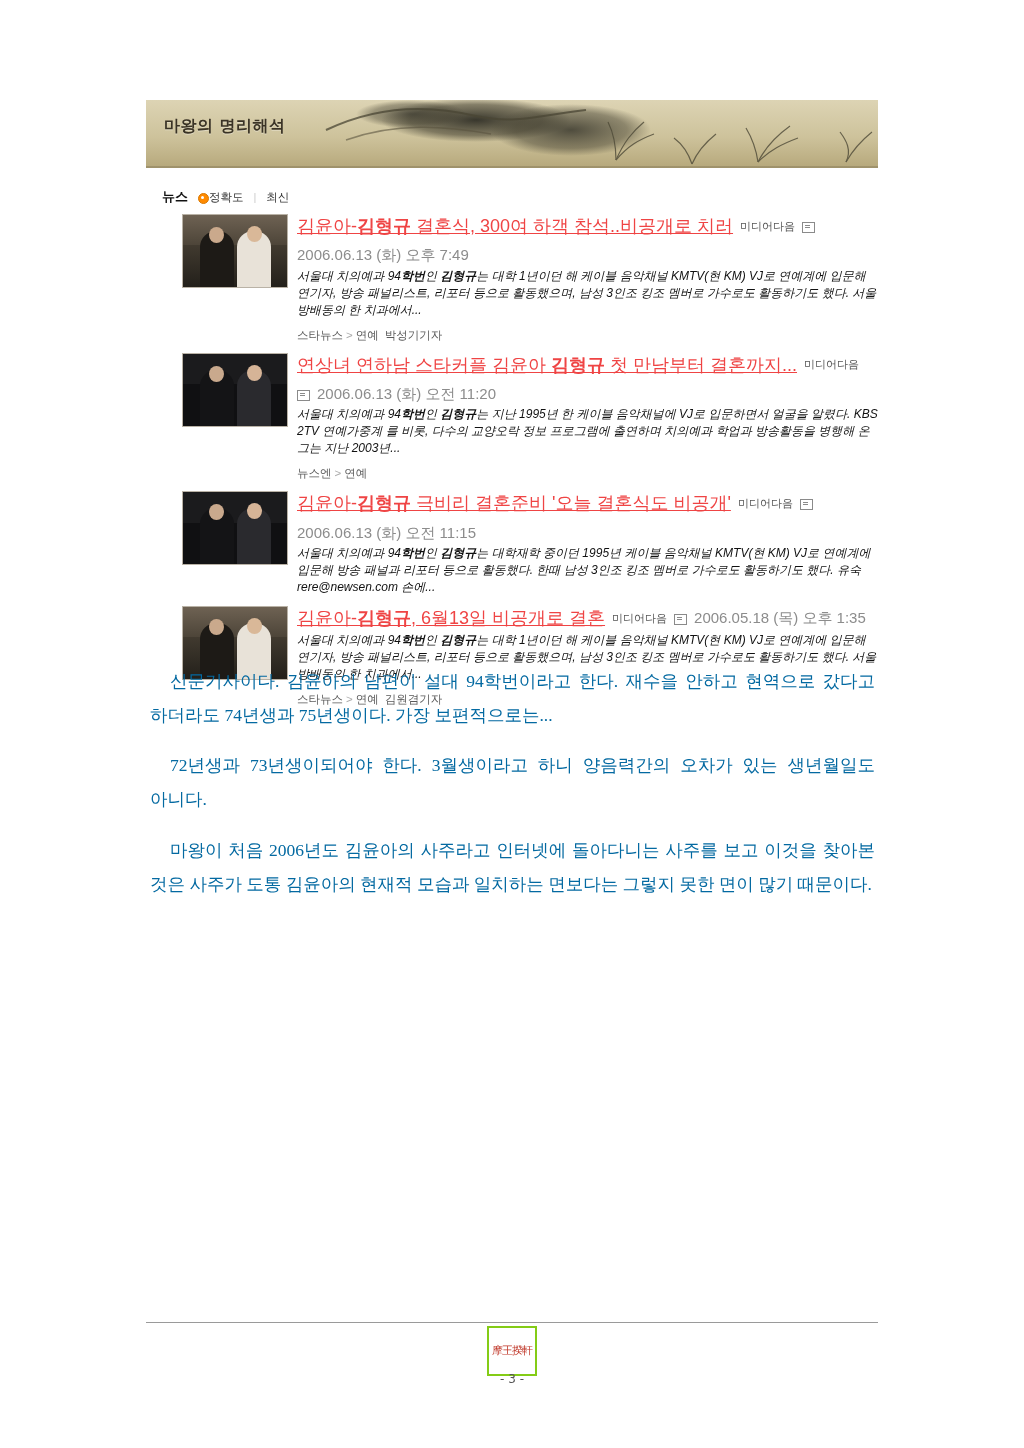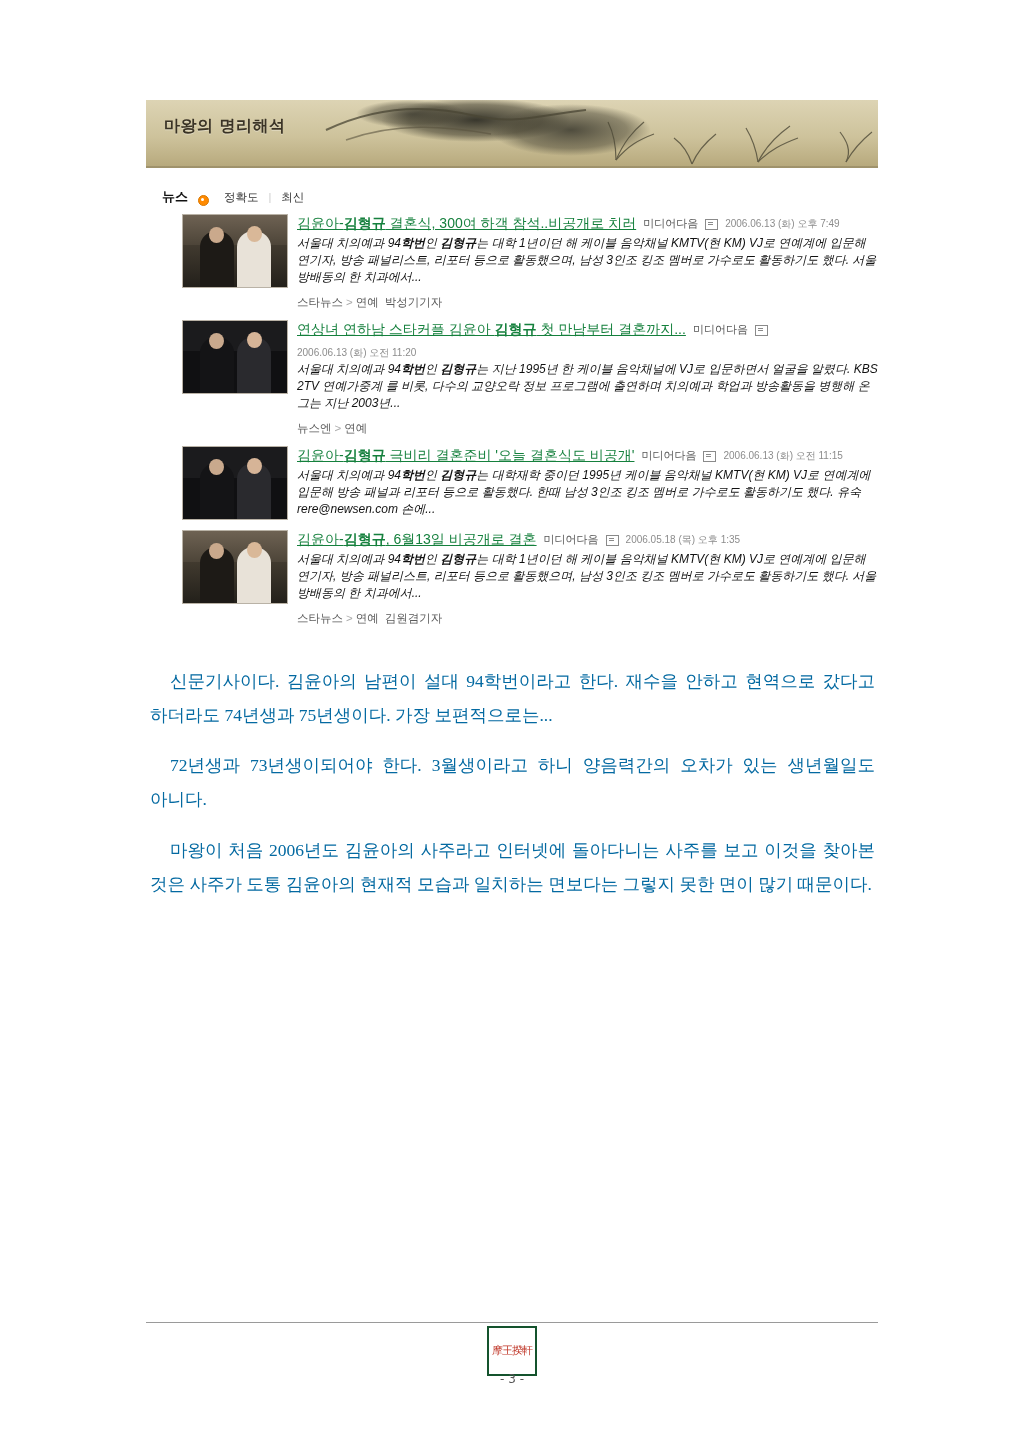--- a/index.html
+++ b/index.html
@@ -72,22 +72,22 @@
     font-size: 13px;
   }
   .nh-sep {
     color: #cccccc;
     font-size: 11px;
   }
   .nh-opt {
     color: #333;
     font-size: 11.5px;
     display: inline-flex;
-    align-items: flex-end;
-    gap: 15px;
+    align-items: center;
+    gap: 0;
   }
   .radio-dot {
     display: inline-block;
     width: 9px;
     height: 9px;
     border-radius: 50%;
     background: #ff8a00;
     border: 1px solid #d97800;
     position: relative;
     top: 1px;
@@ -155,22 +155,22 @@
 
   .res-body { flex: 1 1 auto; min-width: 0; }
   .res-title-row {
     display: flex;
     align-items: center;
     gap: 7px;
     flex-wrap: wrap;
     line-height: 1.35;
   }
   .res-title {
-    color: #15803d;
-    font-size: 14px;
+    color: #ef4444;
+    font-size: 18px;
     text-decoration: underline;
     font-weight: normal;
     white-space: nowrap;
   }
   .res-title b { font-weight: bold; }
   .res-press {
     color: #555;
     font-size: 11px;
   }
   .press-icon {
@@ -184,21 +184,21 @@
   .press-icon::after {
     content: "";
     position: absolute;
     left: 2px; top: 2px;
     width: 5px; height: 1px;
     background: #8a8a8a;
     box-shadow: 0 2px 0 #8a8a8a;
   }
   .res-date {
     color: #8c8c8c;
-    font-size: 10px;
+    font-size: 15px;
   }
   .res-snippet {
     font-size: 12px;
     line-height: 1.42;
     color: #111;
     margin-top: 2px;
     word-break: keep-all;
     font-style: italic;
   }
   .res-snippet b { font-weight: bold; }
@@ -235,21 +235,21 @@
     width: 732px;
     height: 1px;
     background: #9a9a9a;
   }
   .seal {
     position: absolute;
     left: 487px;
     top: 1322px;
     width: 46px;
     height: 46px;
-    border: 2px solid #14532d;
+    border: 2px solid #84cc16;
     color: #c0392b;
     display: flex;
     align-items: center;
     justify-content: center;
     font-family: "DejaVu Sans", sans-serif;
     font-size: 11px;
     line-height: 1.05;
     text-align: center;
     letter-spacing: -1px;
   }

